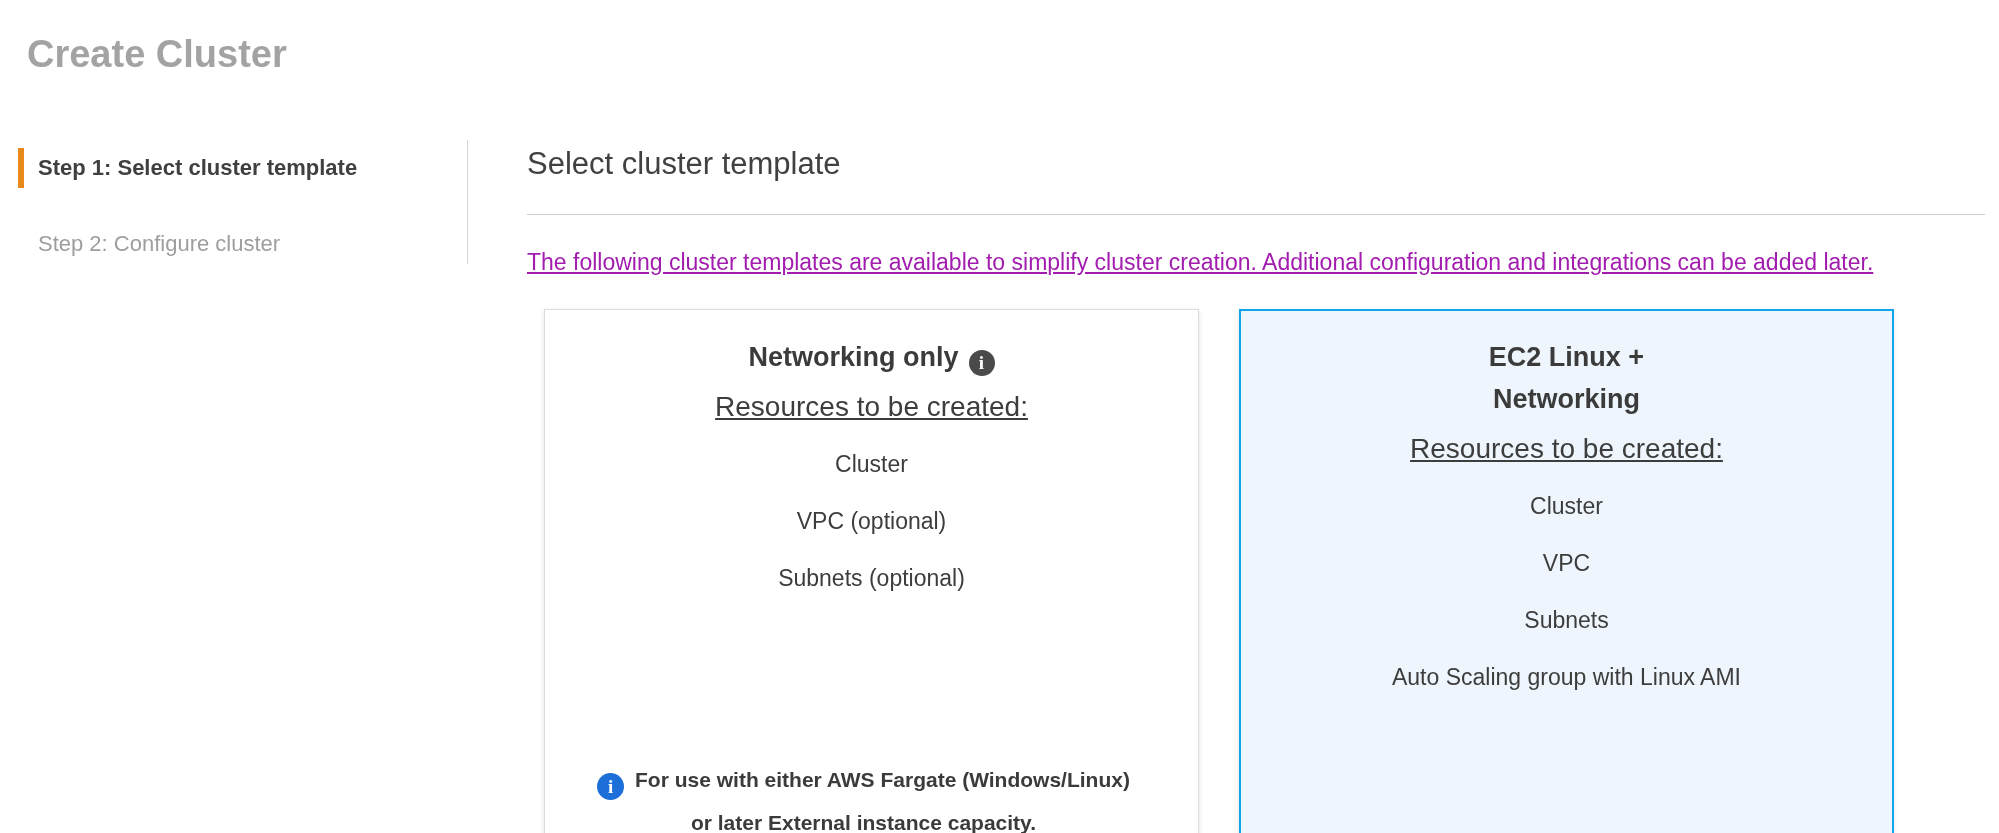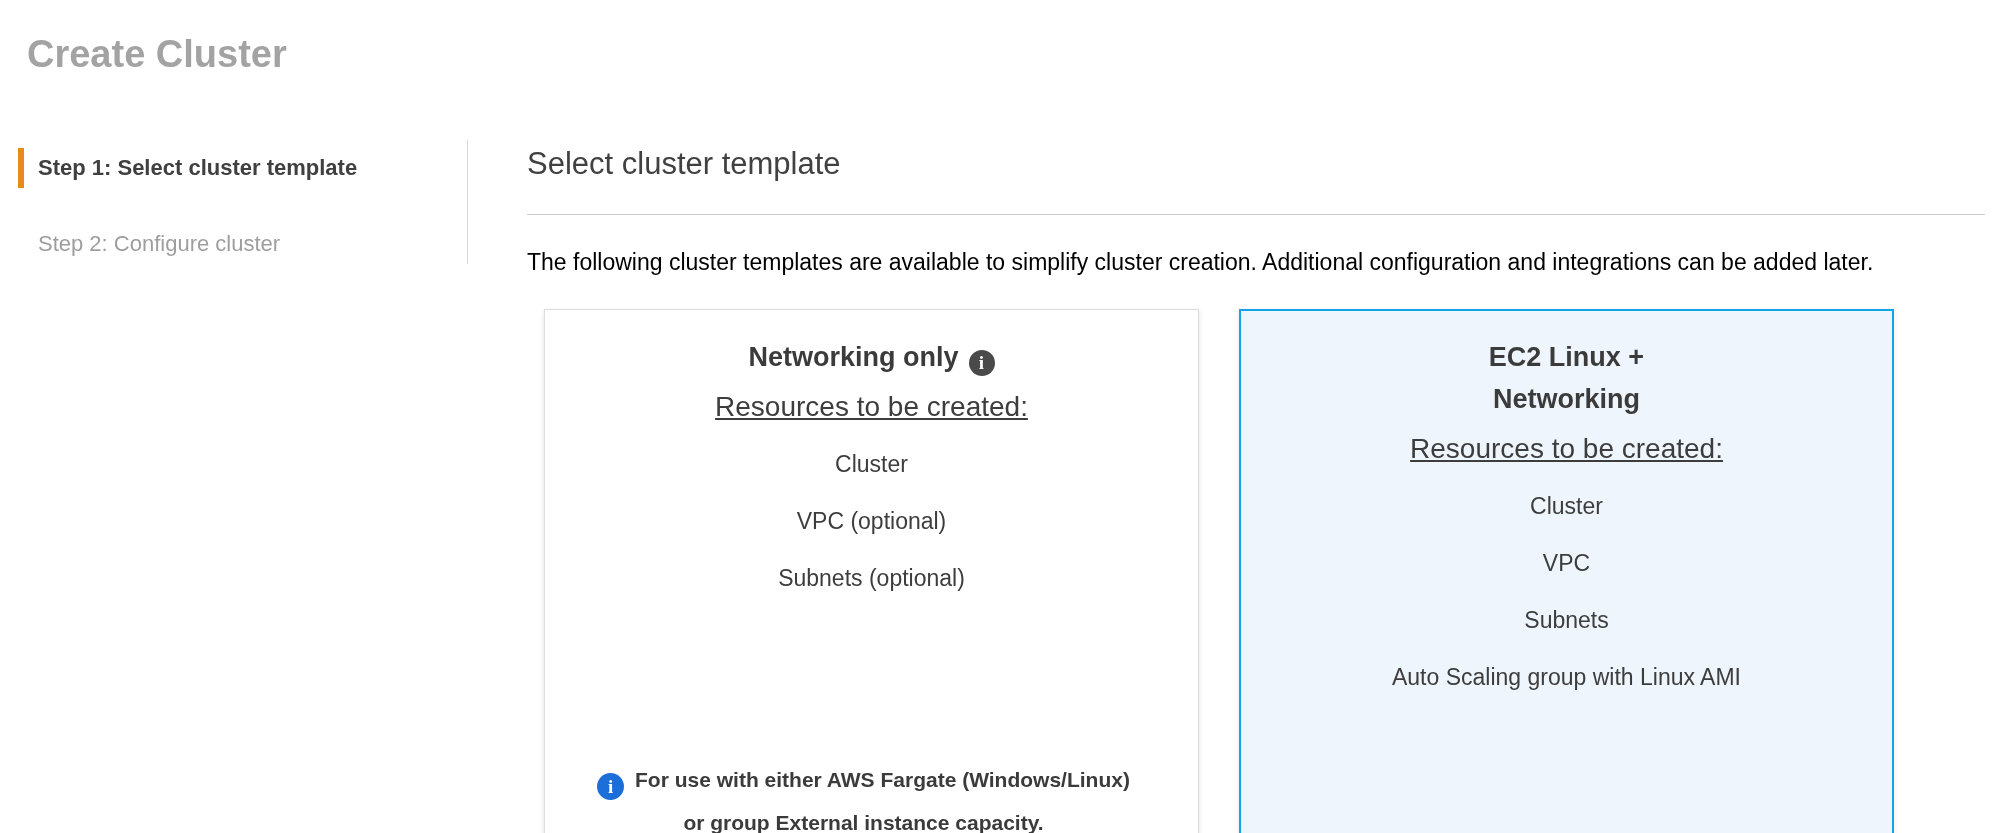--- a/index.html
+++ b/index.html
@@ -50,22 +50,23 @@
     font-weight: 400;
     color: #414141;
   }
   .content hr {
     border: none; border-top: 1px solid #cccccc;
     margin: 30px 0 0 0;
   }
   .section-description {
     margin-top: 26px;
     font-size: 23px; line-height: 42px;
-    color: #000000;
+    color: #a21caf;
     max-width: 1430px;
+    text-decoration: underline;
   }
 
   
   .cards { display: flex; gap: 40px; margin: 26px 0 0 17px; }
   .card {
     position: relative;
     width: 655px; height: 568px;
     background: #ffffff;
     border: 1px solid #dcdcdc;
     box-shadow: 0 2px 5px rgba(0,0,0,0.12);
@@ -146,21 +147,21 @@
         <div class="card">
           <div class="card-title">
             <span>Networking only</span><span class="info-circle">i</span>
           </div>
           <div class="resources-heading">Resources to be created:</div>
           <div class="resource">Cluster</div>
           <div class="resource">VPC (optional)</div>
           <div class="resource">Subnets (optional)</div>
           <div class="card-note">
             <span class="info-circle blue">i</span><span>For use with either AWS Fargate (Windows/Linux)</span><br>
-            <span>or group External instance capacity.</span>
+            <span>or later External instance capacity.</span>
           </div>
         </div>
 
         <div class="card selected">
           <div class="card-title">
             <span>EC2 Linux +</span><br>
             <span>Networking</span>
           </div>
           <div class="resources-heading">Resources to be created:</div>
           <div class="resource">Cluster</div>

